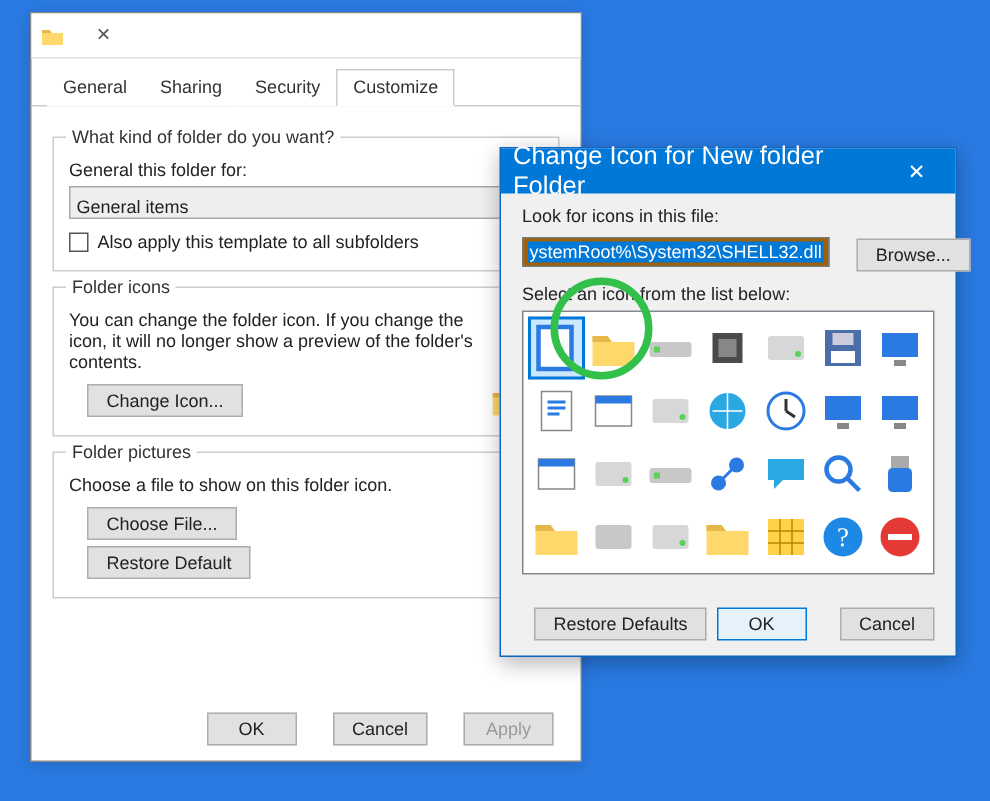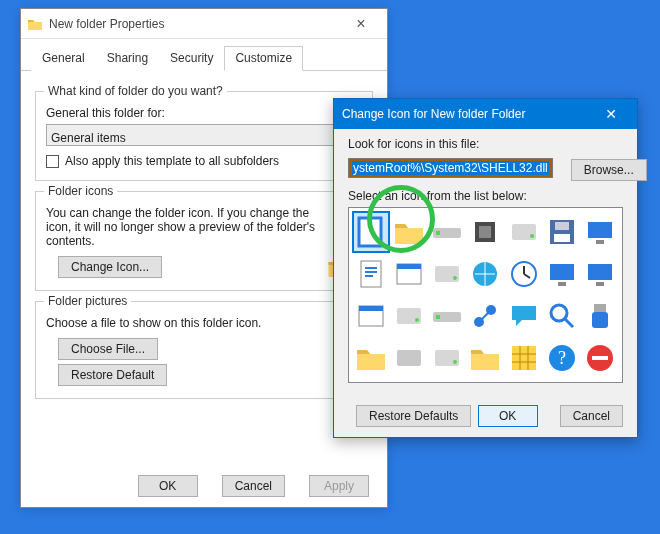--- a/index.html
+++ b/index.html
@@ -121,21 +121,21 @@
     box-shadow: 0 4px 14px rgba(0,0,0,0.3);
   }
   .dlg-titlebar {
     height: 30px;
     background: #0078d7;
     color: #fff;
     display: flex;
     align-items: center;
     padding: 0 8px;
   }
-  .dlg-title { flex: 1; font-size: 12px; }
+  .dlg-title { flex: 1; font-size: 17px; }
   .dlg-close { width: 36px; text-align: center; font-size: 14px; cursor: default; }
   .dlg-body { padding: 8px 14px; }
   .dlg-label { margin-bottom: 4px; }
   .dlg-row { display: flex; gap: 6px; align-items: center; margin-bottom: 8px; }
   .dlg-input {
     flex: 1;
     border: 1px solid #7a7a7a;
     height: 20px;
     padding: 0 3px;
     background: #a16207;
@@ -273,21 +273,20 @@
         <rect x="4" y="8" width="24" height="16" rx="2" fill="#c8c8c8"></rect>
       </g>
   </defs>
 </svg>
 
 <div class="props">
   <div class="props-titlebar">
     <svg class="titlebar-icon" viewBox="0 0 32 32">
         <use href="#i-folder"></use>
       </svg>
-    <span class="titlebar-title">New folder Properties</span>
     <span class="titlebar-close">×</span>
   </div>
   <div class="tabs">
     <div class="tab">General</div>
     <div class="tab">Sharing</div>
     <div class="tab">Security</div>
     <div class="tab active">Customize</div>
   </div>
   <div class="body">
 

